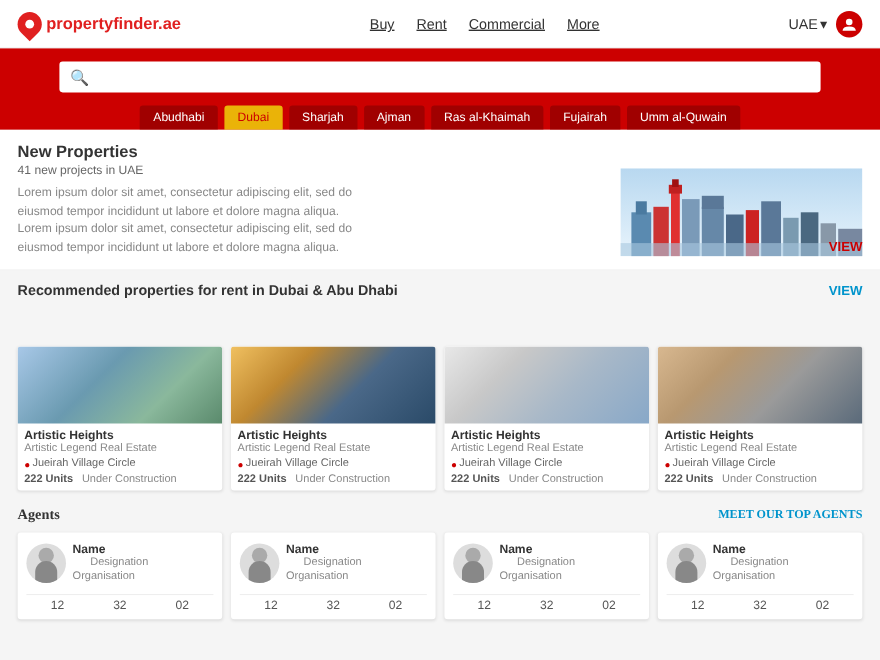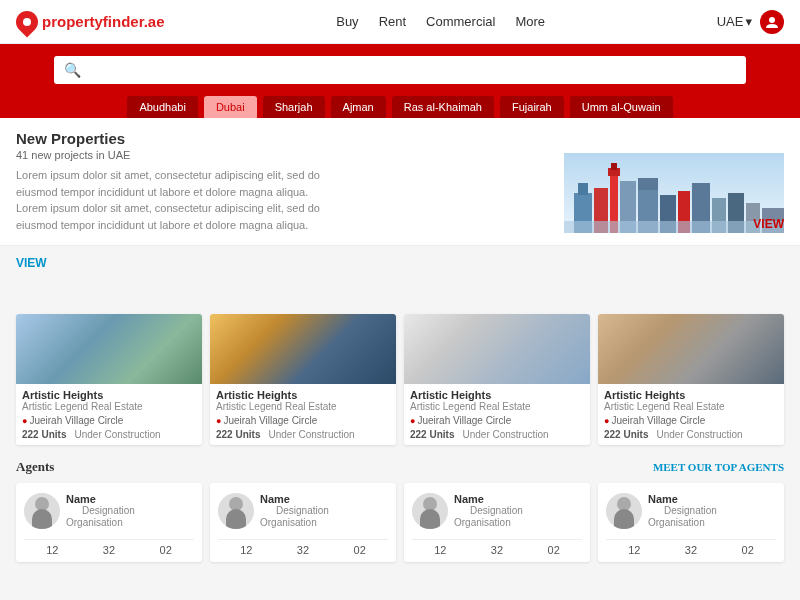--- a/index.html
+++ b/index.html
@@ -38,20 +38,21 @@
     .logo-text {
       font-size: 15px;
       color: #333;
       font-weight: bold;
     }
     .logo-text span { color: #e02020; }
     .nav {
       display: flex;
       gap: 20px;
       align-items: flex-end;
+      text-decoration: underline;
     }
     .nav a {
       color: #333;
       text-decoration: none;
       font-size: 13px;
     }
     .header-right {
       display: flex;
       align-items: center;
       gap: 8px;
@@ -105,21 +106,21 @@
     .city-tab {
       background: #a00000;
       color: #fff;
       border: none;
       padding: 5px 12px;
       border-radius: 3px 3px 0 0;
       font-size: 11px;
       cursor: pointer;
     }
     .city-tab.active {
-      background: #fca5a5;
+      background: #eab308;
       color: #cc0000;
       text-align: right;
     }
 
     
     .new-properties {
       background: #fff;
       display: flex;
       align-items: flex-end;
       margin: 0;
@@ -368,20 +369,21 @@
       <rect x="198" y="55" width="22" height="25" fill="#7888a0"></rect>
 
       <rect x="0" y="68" width="220" height="12" fill="#a8c8e0" opacity="0.6"></rect>
     </svg>
   </div>
   <span class="np-view">VIEW</span>
 </div>
 
 <div class="section">
   <div class="section-header">
+    <span class="section-title">Recommended properties for rent in Dubai &amp; Abu Dhabi</span>
     <span class="section-view">VIEW</span>
   </div>
   <div class="property-cards">
     <div class="property-card">
       <div class="property-card-img prop-img-1"></div>
       <div class="property-card-body">
         <div class="prop-name">Artistic Heights</div>
         <div class="prop-org">Artistic Legend Real Estate</div>
         <div class="prop-location">
           <span class="loc-icon">●</span>

